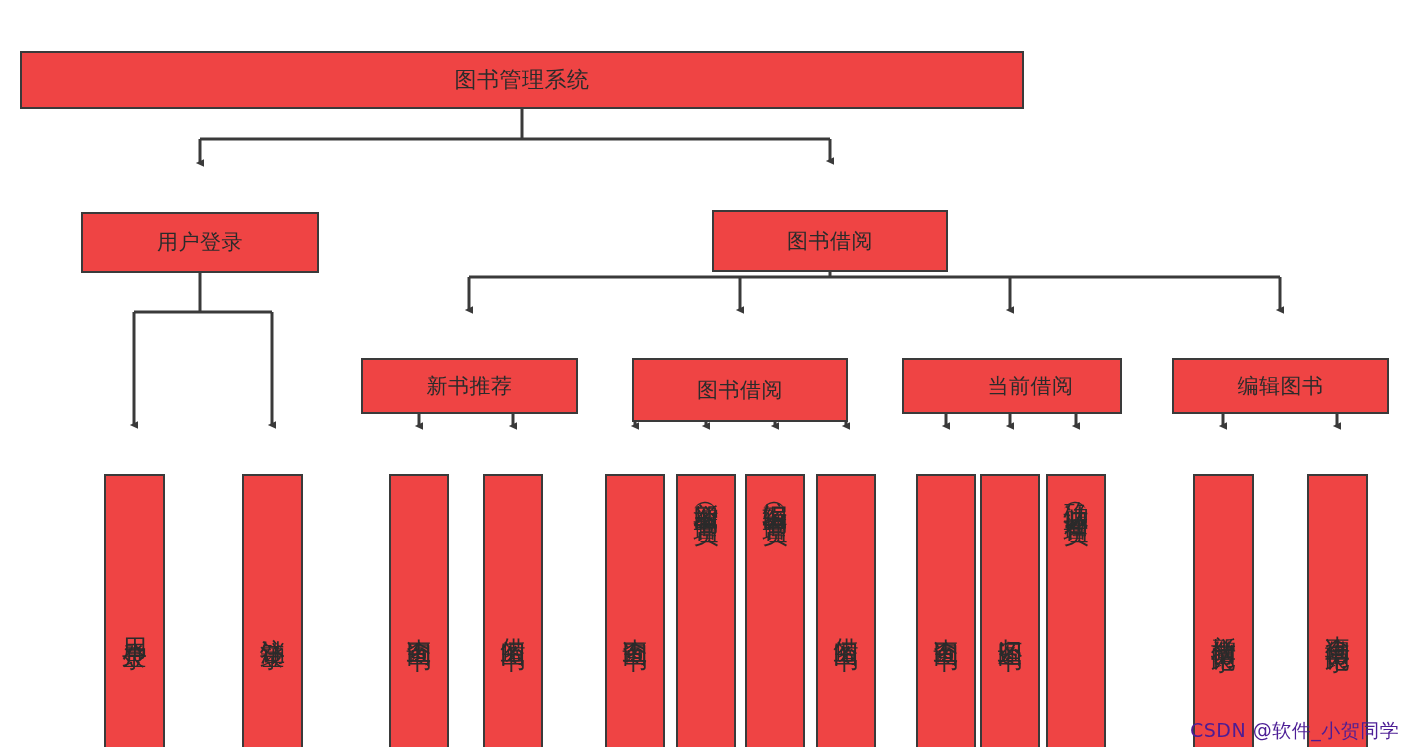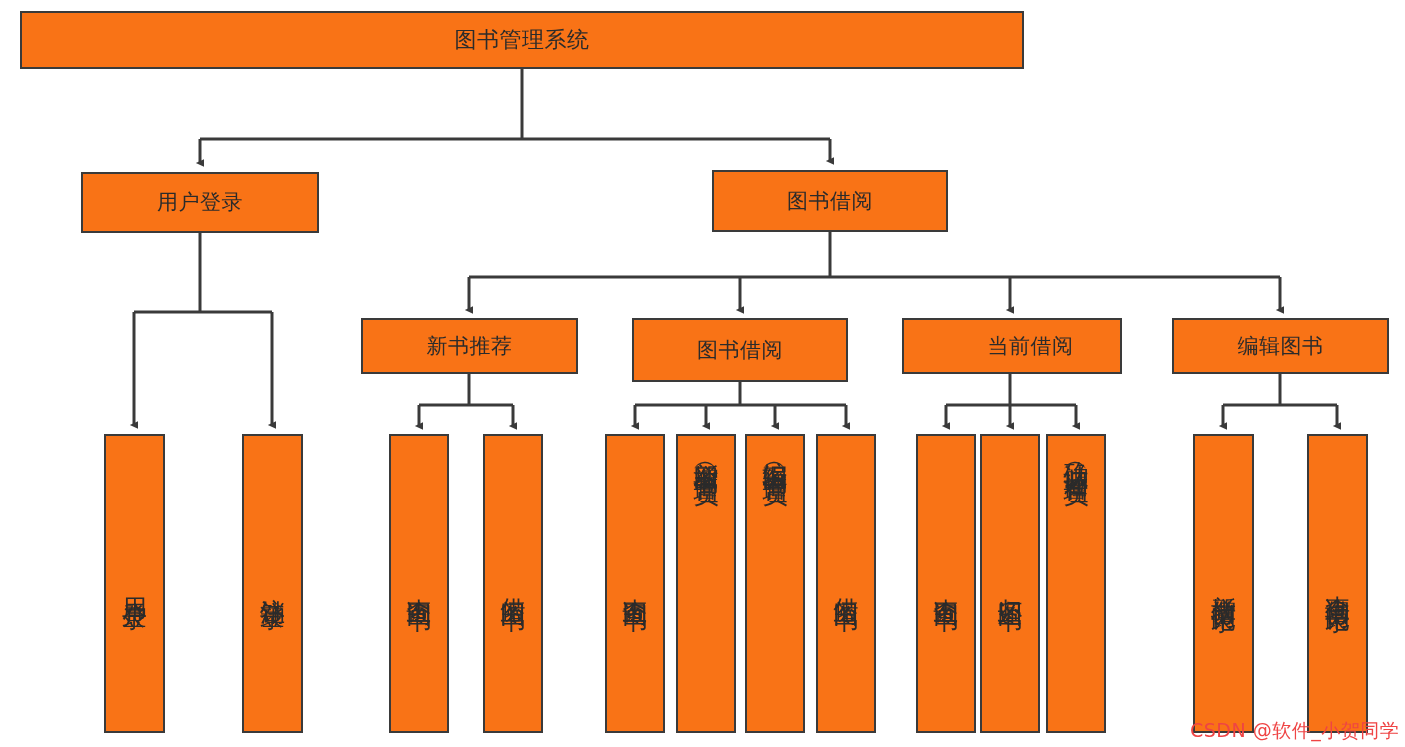--- a/index.html
+++ b/index.html
@@ -22,25 +22,26 @@
     left: 0;
     top: 0;
     width: 1405px;
     height: 747px;
     pointer-events: none;
   }
   .node {
     position: absolute;
     box-sizing: border-box;
     border: 2.4px solid #3a3a3a;
-    background: #f97316;
+    background: #ef4444;
     display: flex;
     align-items: center;
     justify-content: center;
     color: #2b2b2b;
+    margin-top: 40px;
   }
   .node .lbl {
     display: block;
     text-align: center;
     line-height: 1.0;
   }
   
   .node.h .lbl {
     font-size: 21px;
     letter-spacing: 0.5px;
@@ -192,14 +193,14 @@
         <span class="lbl">确认归还（管理员）</span>
       </div>
       <div class="node v" style="left: 1193px; top: 434px; width: 61px; height: 299px;">
         <span class="lbl">新增借阅记录</span>
       </div>
       <div class="node v" style="left: 1307px; top: 434px; width: 61px; height: 299px;">
         <span class="lbl">查询借阅记录</span>
       </div>
     </div>
 
-  <div class="watermark" id="watermark" style="left: 1190px; top: 718px; color: #ef4444;">CSDN @软件_小贺同学</div>
+  <div class="watermark" id="watermark" style="left: 1190px; top: 718px; color: #4c1d95;">CSDN @软件_小贺同学</div>
 </div>
 
 </body></html>

